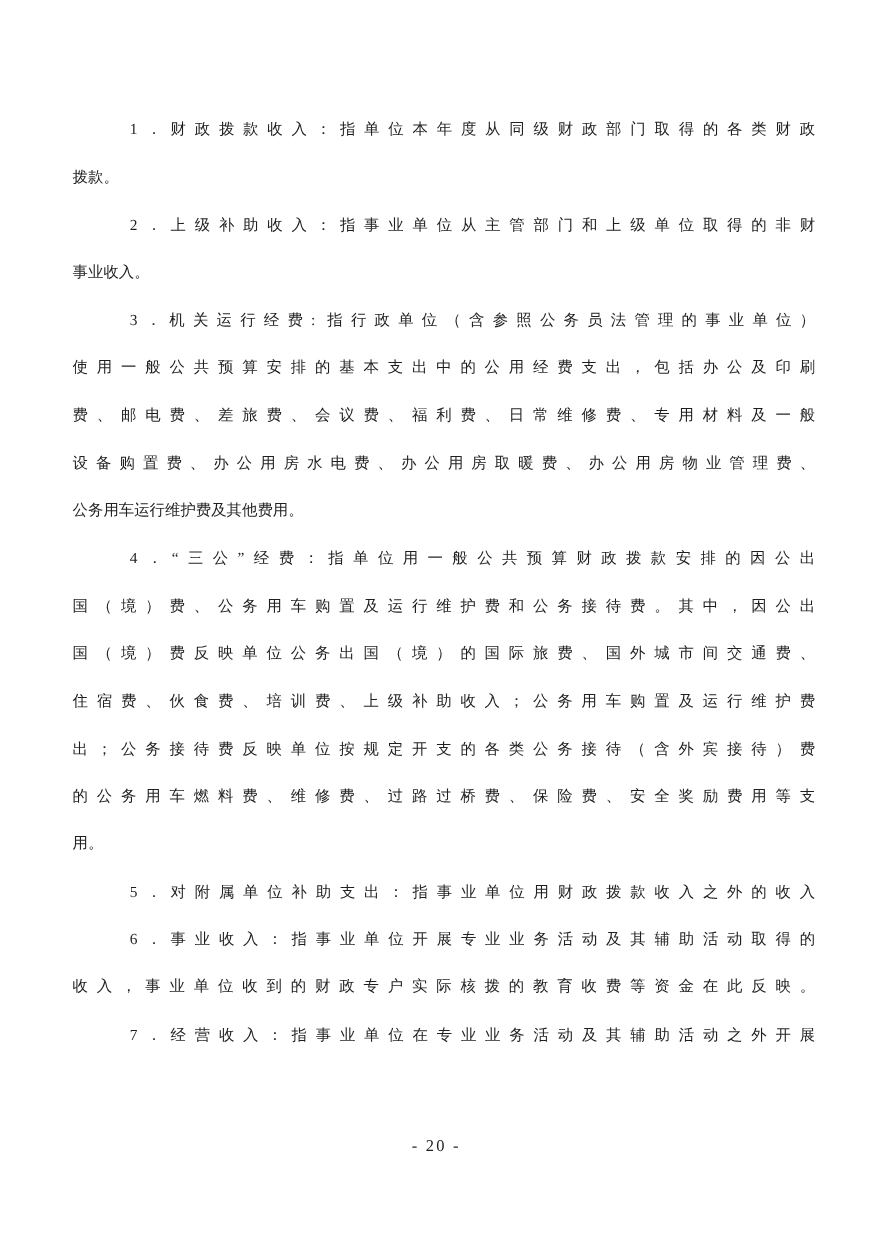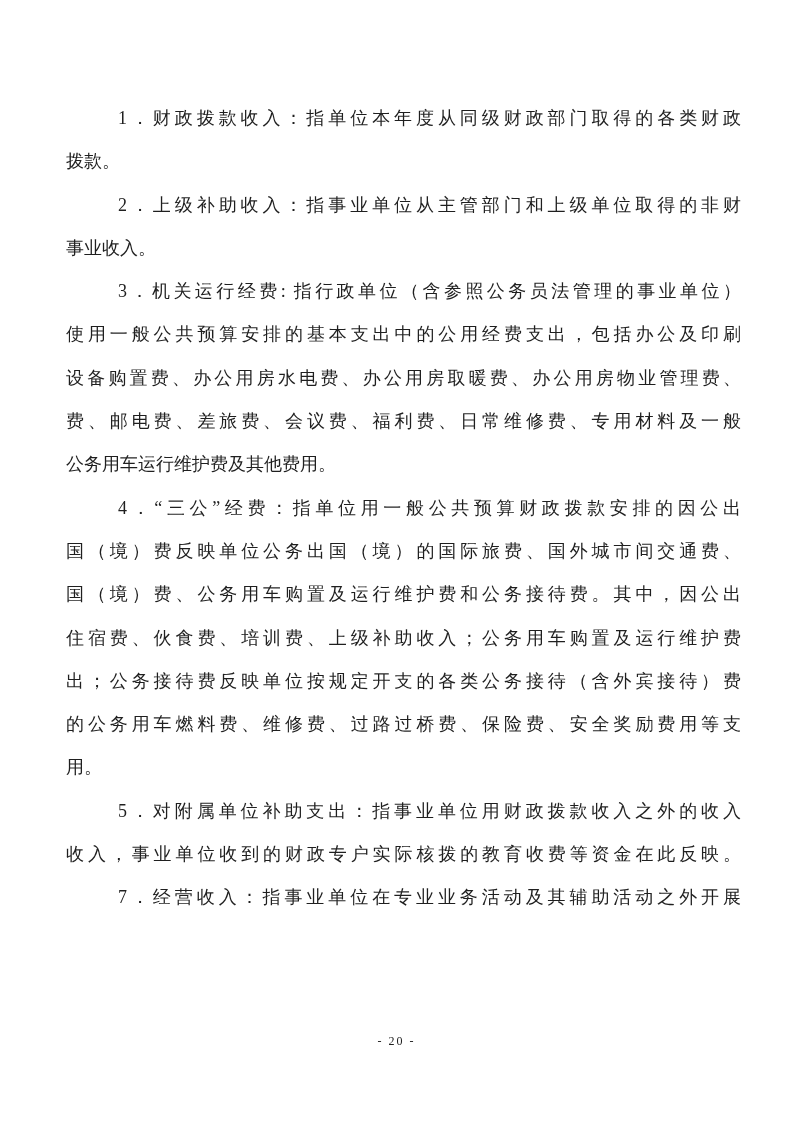--- a/index.html
+++ b/index.html
@@ -20,65 +20,66 @@
     inset: 0;
     background: #ffffff;
   }
   .document-body {
     position: absolute;
     left: 66px;
     top: 97px;
     width: 675px;
   }
   .line {
-    font-size: 18px;
+    font-size: 14px;
     line-height: 43.3px;
     height: 43.3px;
     text-align: left;
     white-space: normal;
     overflow: hidden;
   }
   .line.stretch {
     text-align: justify;
     text-align-last: justify;
     text-justify: inter-character;
   }
   .line.indent {
     text-indent: 52px;
   }
   .page-number {
     position: absolute;
     left: 0;
     top: 1034px;
     width: 793px;
     text-align: center;
-    font-size: 12px;
+    font-size: 15px;
     letter-spacing: 2px;
     color: #222222;
   }
 </style>
 </head>
 <body>
 
 <div class="document-page">
   <div class="document-body">
       <div class="line indent stretch">1．财政拨款收入：指单位本年度从同级财政部门取得的各类财政</div>
       <div class="line">拨款。</div>
       <div class="line indent stretch">2．上级补助收入：指事业单位从主管部门和上级单位取得的非财</div>
       <div class="line">事业收入。</div>
       <div class="line indent stretch">3．机关运行经费: 指行政单位（含参照公务员法管理的事业单位）</div>
       <div class="line stretch">使用一般公共预算安排的基本支出中的公用经费支出，包括办公及印刷</div>
+      <div class="line stretch">费、邮电费、差旅费、会议费、福利费、日常维修费、专用材料及一般</div>
       <div class="line stretch">设备购置费、办公用房水电费、办公用房取暖费、办公用房物业管理费、</div>
-      <div class="line stretch">费、邮电费、差旅费、会议费、福利费、日常维修费、专用材料及一般</div>
       <div class="line">公务用车运行维护费及其他费用。</div>
       <div class="line indent stretch">4．“三公”经费：指单位用一般公共预算财政拨款安排的因公出</div>
+      <div class="line stretch">国（境）费、公务用车购置及运行维护费和公务接待费。其中，因公出</div>
       <div class="line stretch">国（境）费反映单位公务出国（境）的国际旅费、国外城市间交通费、</div>
-      <div class="line stretch">国（境）费、公务用车购置及运行维护费和公务接待费。其中，因公出</div>
       <div class="line stretch">住宿费、伙食费、培训费、上级补助收入；公务用车购置及运行维护费</div>
       <div class="line stretch">出；公务接待费反映单位按规定开支的各类公务接待（含外宾接待）费</div>
       <div class="line stretch">的公务用车燃料费、维修费、过路过桥费、保险费、安全奖励费用等支</div>
       <div class="line">用。</div>
       <div class="line indent stretch">5．对附属单位补助支出：指事业单位用财政拨款收入之外的收入</div>
+      <div class="line indent stretch">6．事业收入：指事业单位开展专业业务活动及其辅助活动取得的</div>
       <div class="line stretch">收入，事业单位收到的财政专户实际核拨的教育收费等资金在此反映。</div>
       <div class="line indent stretch">7．经营收入：指事业单位在专业业务活动及其辅助活动之外开展</div>
     </div>
   <div class="page-number">- 20 -</div>
 </div>
 
 </body></html>

